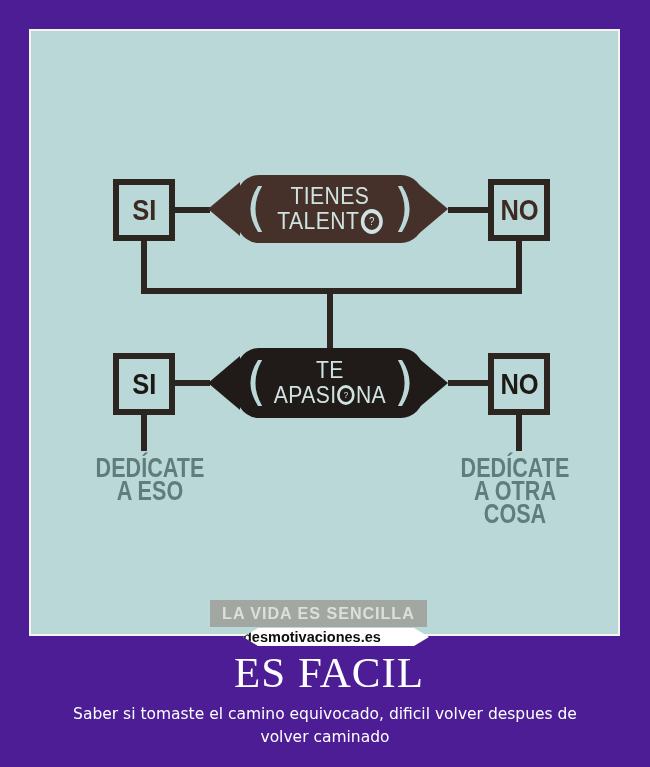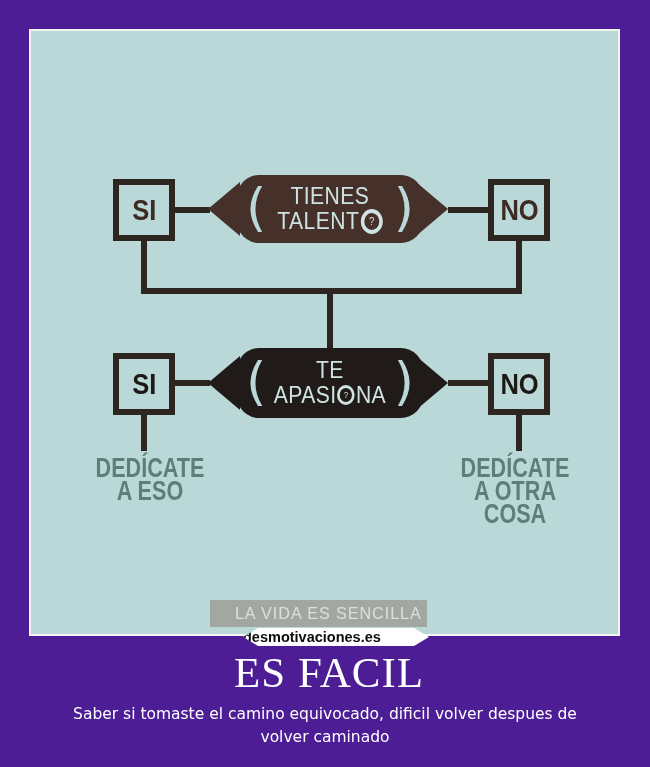--- a/index.html
+++ b/index.html
@@ -36,22 +36,22 @@
   .arw.r{clip-path:polygon(0 0,100% 50%,0 100%);}
   .arw.c1{background:var(--node1_fill,#46302a);}
   .arw.c2{background:var(--node2_fill,#201b18);}
   
   .outlabel{position:absolute;width:170px;text-align:center;font-weight:bold;
             font-size:27px;line-height:23px;color:var(--outcome_label,#5e7d7b);
             transform:scaleX(.8);}
   
   #tagline{position:absolute;left:179px;top:569px;width:217px;height:27px;
            background:var(--tagline_bg,#a3a7a1);color:var(--tagline_text,#dde0d8);
-           font-weight:normal;font-size:17px;letter-spacing:1px;
-           display:flex;align-items:center;justify-content:flex-end;}
+           font-weight:bold;font-size:17px;letter-spacing:1px;
+           display:flex;align-items:center;justify-content:center;}
   #tagline span{transform:scaleX(.95);white-space:nowrap;}
   
   #ribbon{position:absolute;left:243px;top:628px;width:186px;height:18px;
           background:var(--ribbon_bg,#fff);color:var(--ribbon_text,#0d0d0d);
           font-weight:bold;font-size:14.5px;display:flex;align-items:center;
           clip-path:polygon(0 50%,15px 0,calc(100% - 15px) 0,100% 50%,calc(100% - 15px) 100%,15px 100%);}
   
   #title{position:absolute;left:0;right:0;top:650px;text-align:center;
          font-family:"Liberation Serif",serif;font-size:43px;line-height:46px;
          color:var(--title_text,#fff);letter-spacing:1px;margin-left:8px;}

